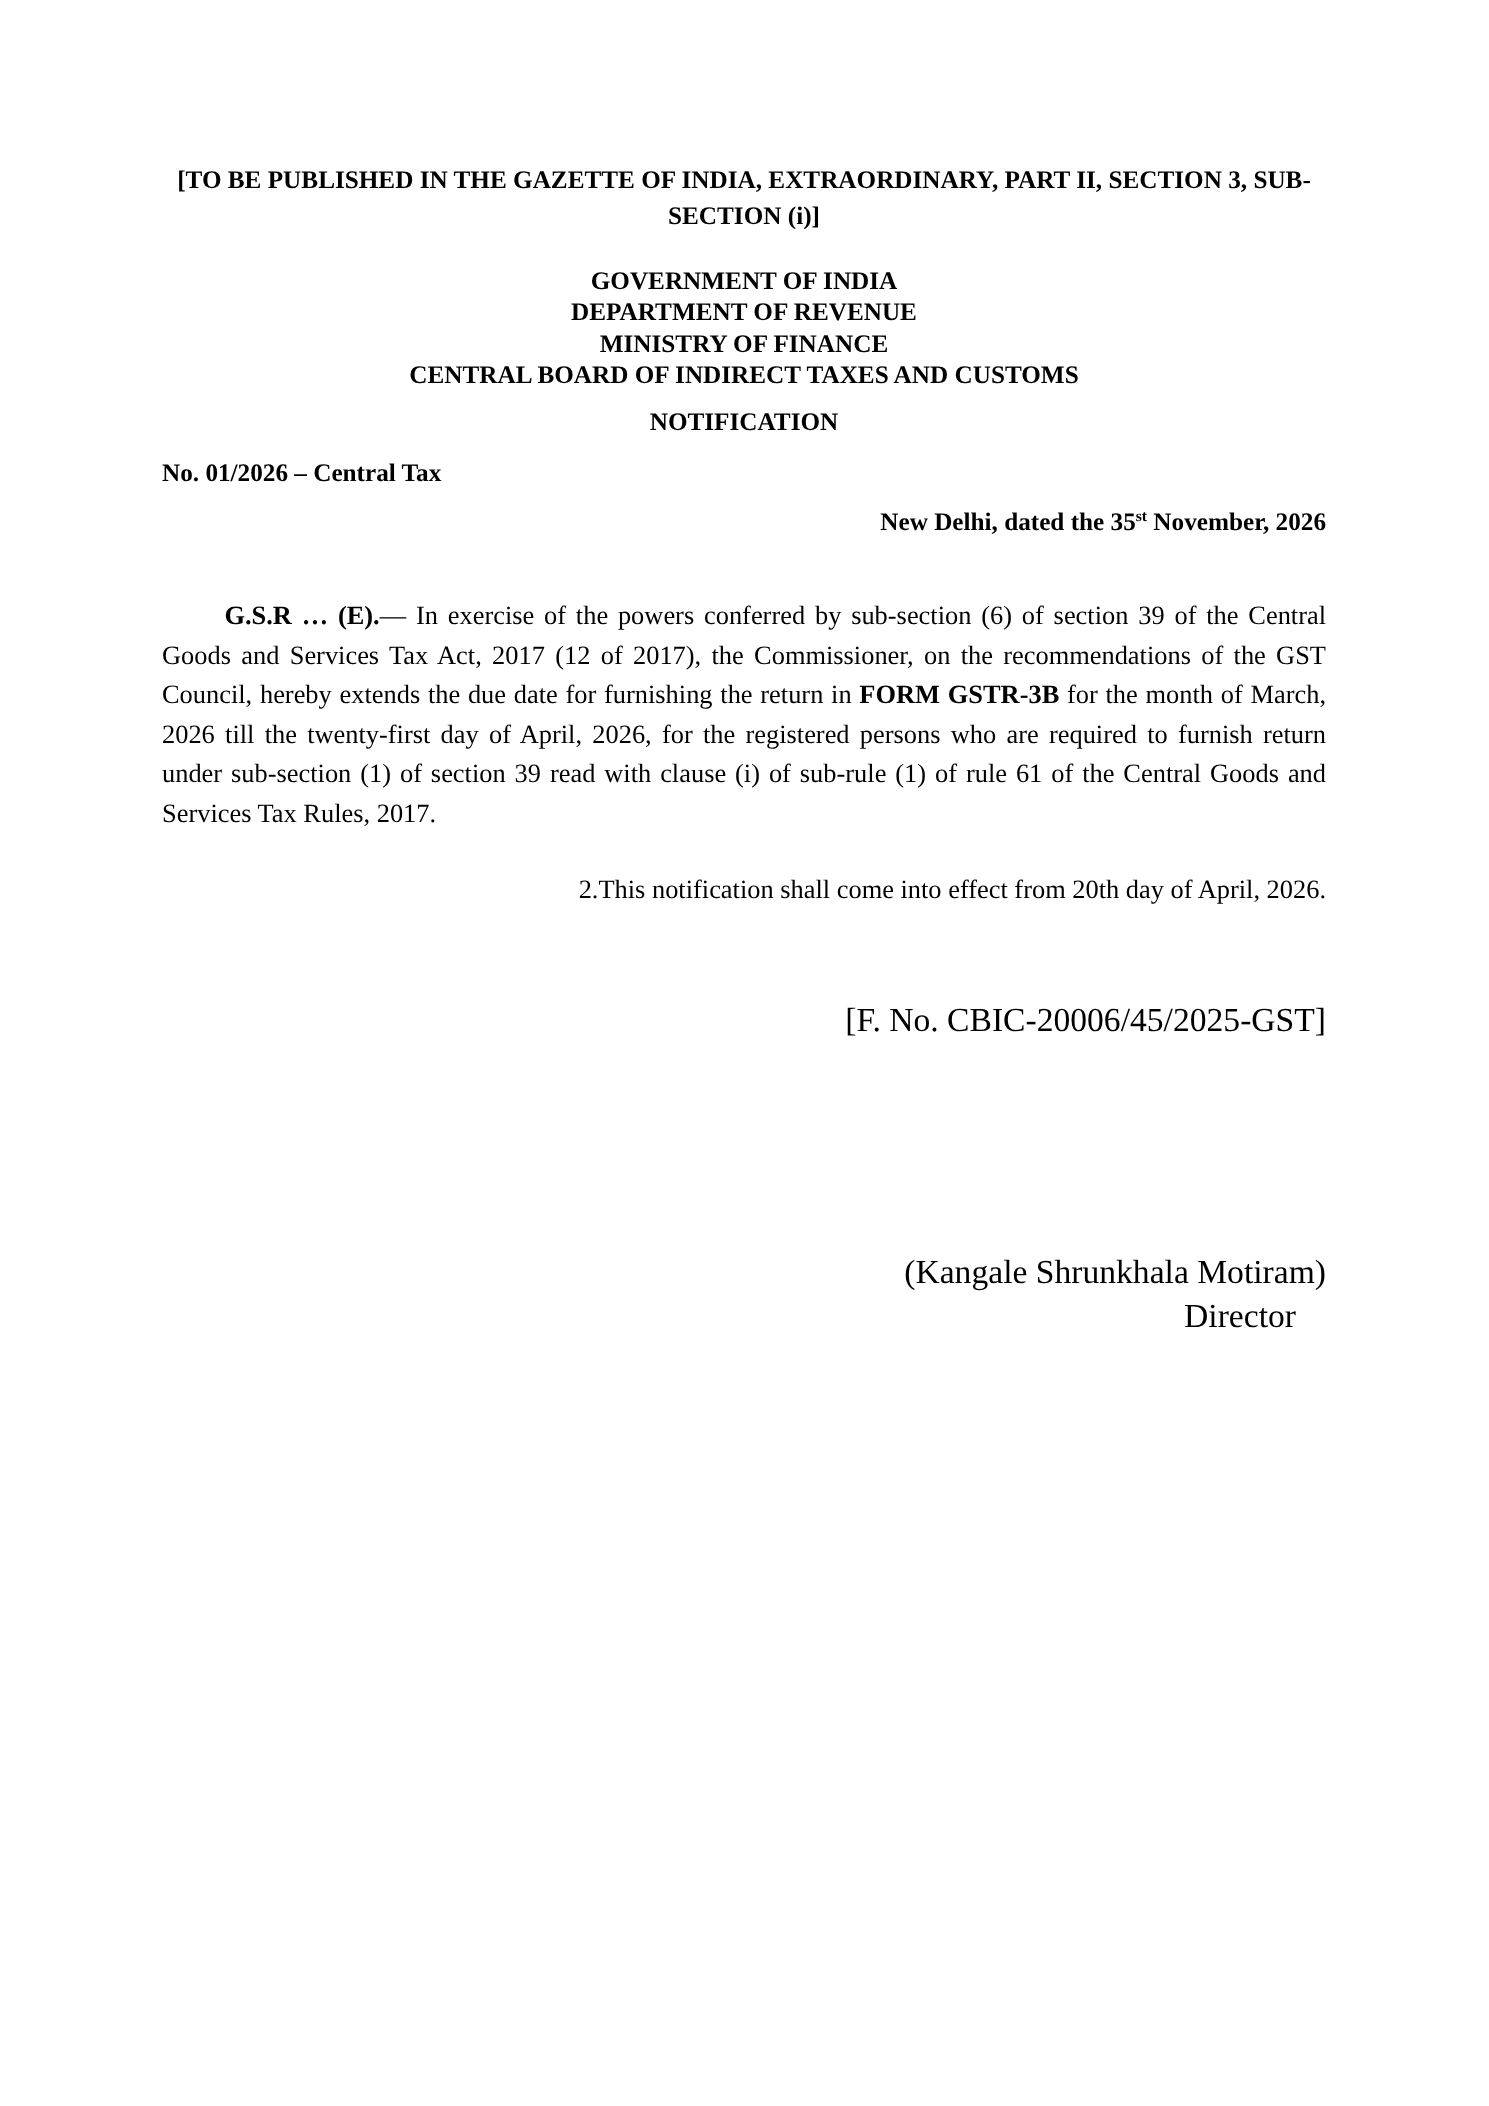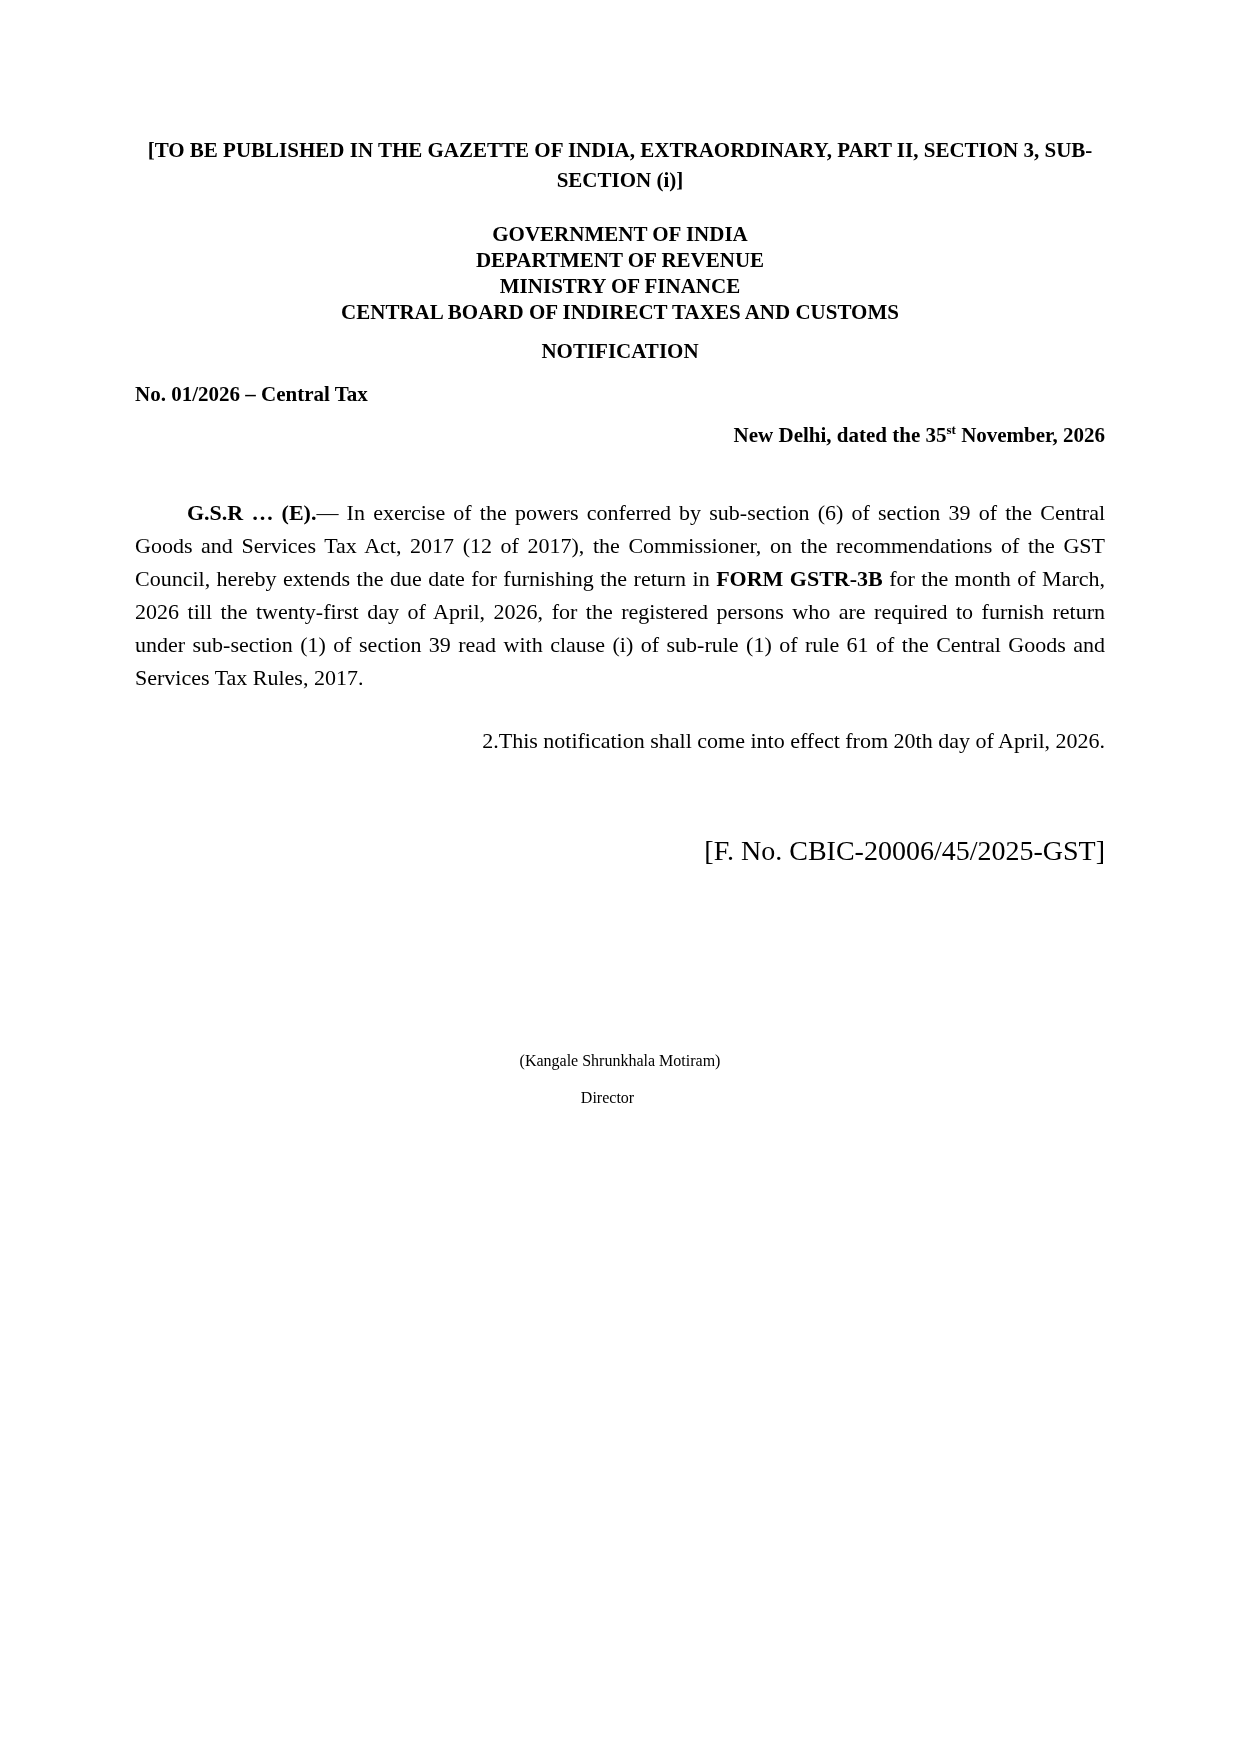--- a/index.html
+++ b/index.html
@@ -78,22 +78,22 @@
     width: 67px;
   }
   .file-number {
     margin-top: 77px;
     font-size: 28px;
     line-height: 33px;
     text-align: right;
   }
   .signature-block {
     margin-top: 175px;
-    text-align: center;
-    font-size: 16px;
+    text-align: right;
+    font-size: 28px;
     line-height: 37px;
   }
   .signatory-designation {
     padding-right: 25px;
   }
 </style>
 </head>
 <body>
 
 <div class="page">

